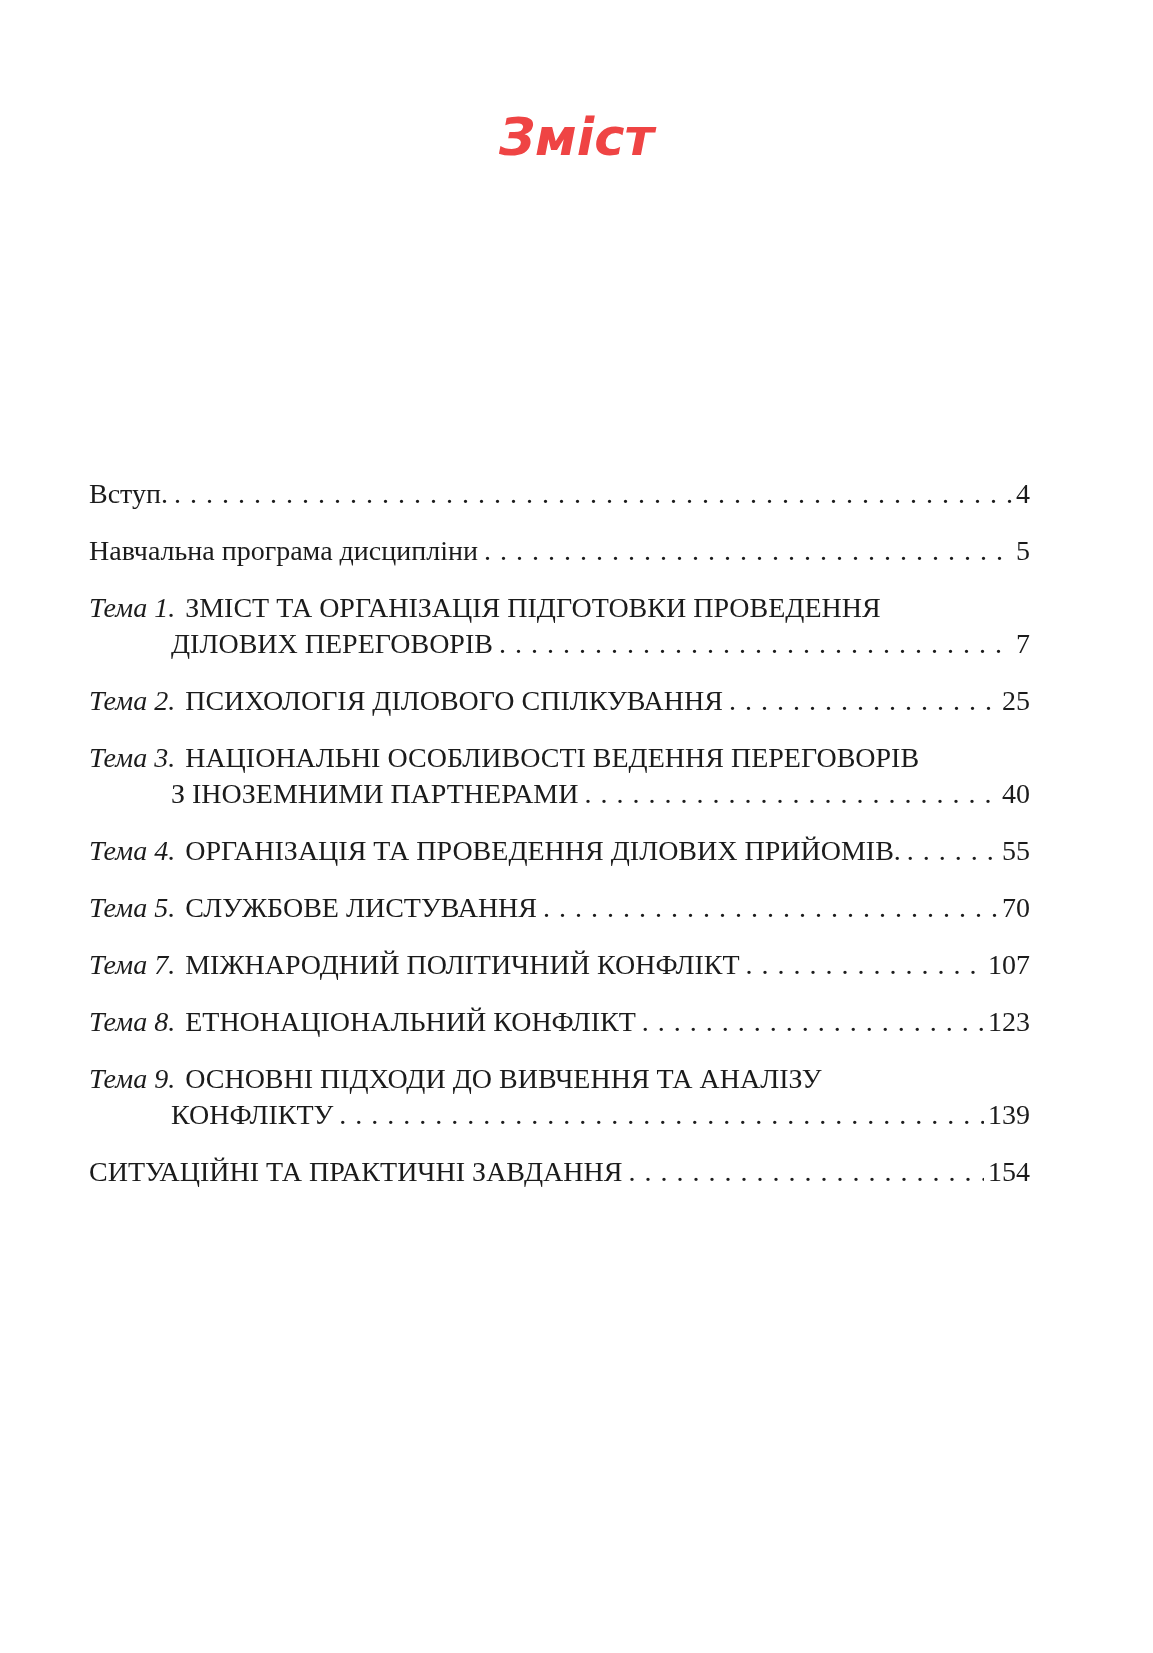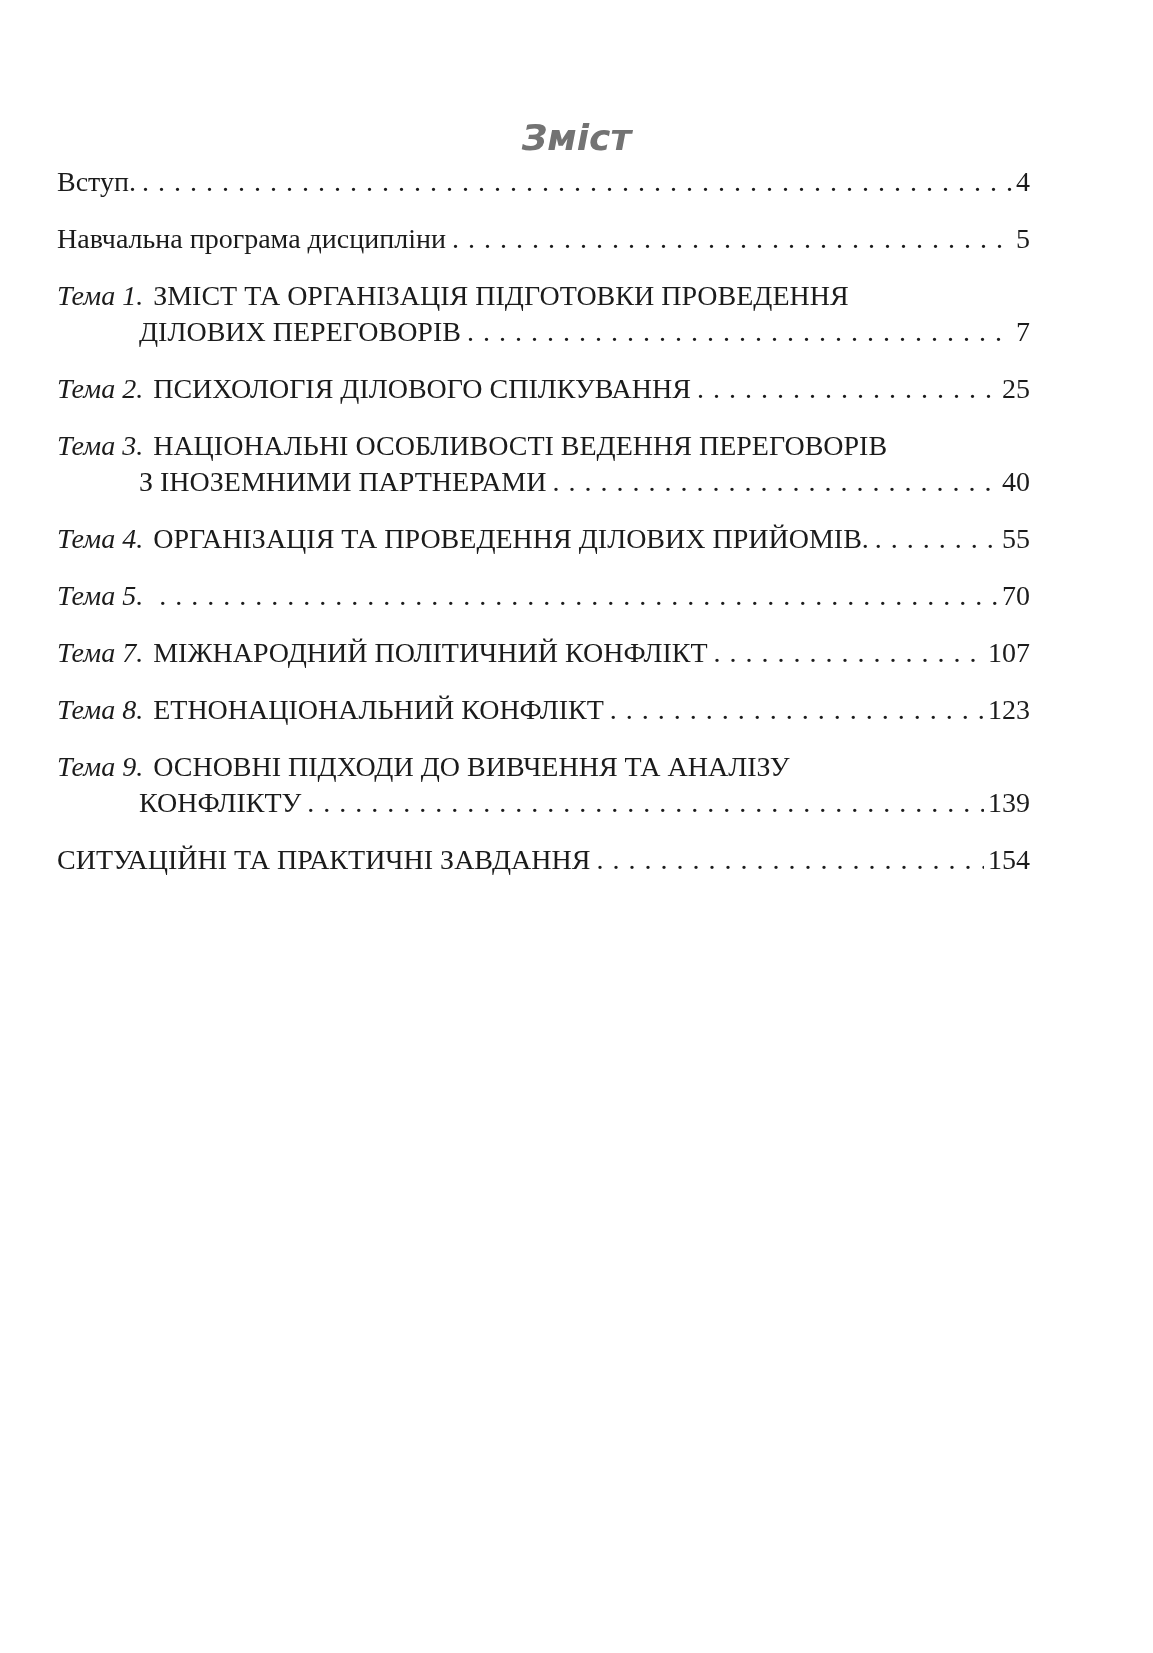--- a/index.html
+++ b/index.html
@@ -21,27 +21,28 @@
     background: #ffffff;
   }
   .doc-title {
     margin: 0;
     padding-top: 112px;
     width: 100%;
     text-align: center;
     font-family: "DejaVu Sans", sans-serif;
     font-weight: bold;
     font-style: italic;
-    font-size: 36px;
+    font-size: 51px;
     line-height: 52px;
     letter-spacing: 0px;
-    color: #737373;
+    color: #ef4444;
   }
   .toc {
-    padding-left: 57px;
+    margin-top: 312px;
+    padding-left: 89px;
     padding-right: 123px; 
   }
   .entry {
     margin-bottom: 21px;
     font-size: 28px;
     line-height: 36px;
   }
   .line {
     display: flex;
     align-items: baseline;
@@ -140,20 +141,21 @@
         <span class="lbl">Тема 4.</span>
         <span class="ttl">ОРГАНІЗАЦІЯ ТА ПРОВЕДЕННЯ ДІЛОВИХ ПРИЙОМІВ.</span>
         <span class="leader"></span>
         <span class="pg">55</span>
       </div>
     </div>
 
     <div class="entry">
       <div class="line">
         <span class="lbl">Тема 5.</span>
+        <span class="ttl">СЛУЖБОВЕ ЛИСТУВАННЯ</span>
         <span class="leader"></span>
         <span class="pg">70</span>
       </div>
     </div>
 
 
     <div class="entry">
       <div class="line">
         <span class="lbl">Тема 7.</span>
         <span class="ttl">МІЖНАРОДНИЙ ПОЛІТИЧНИЙ КОНФЛІКТ</span>

